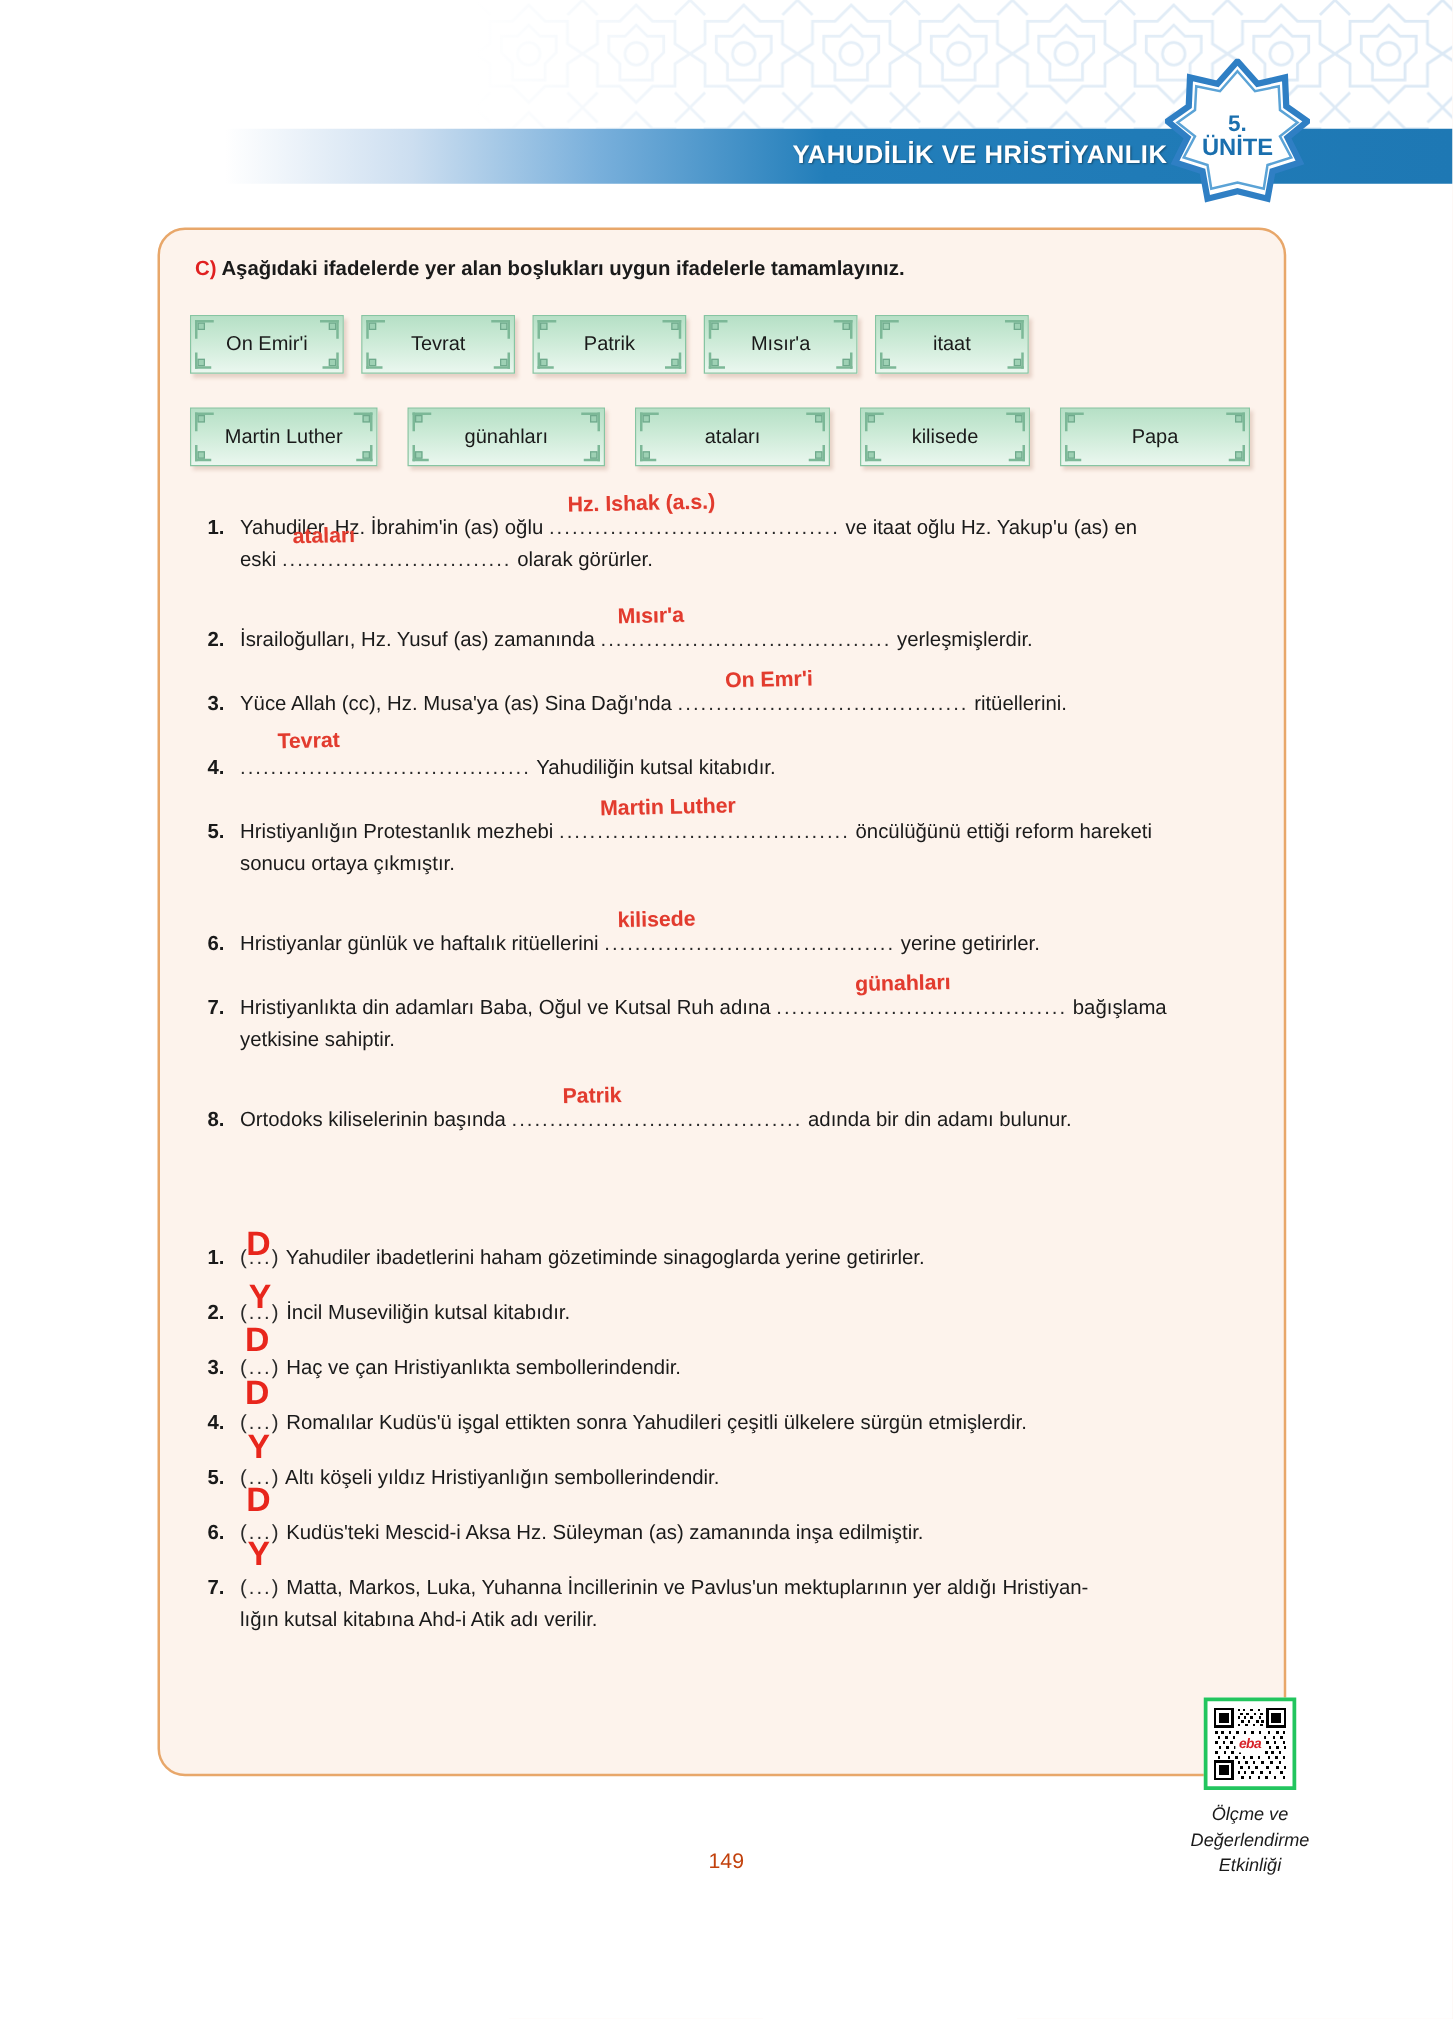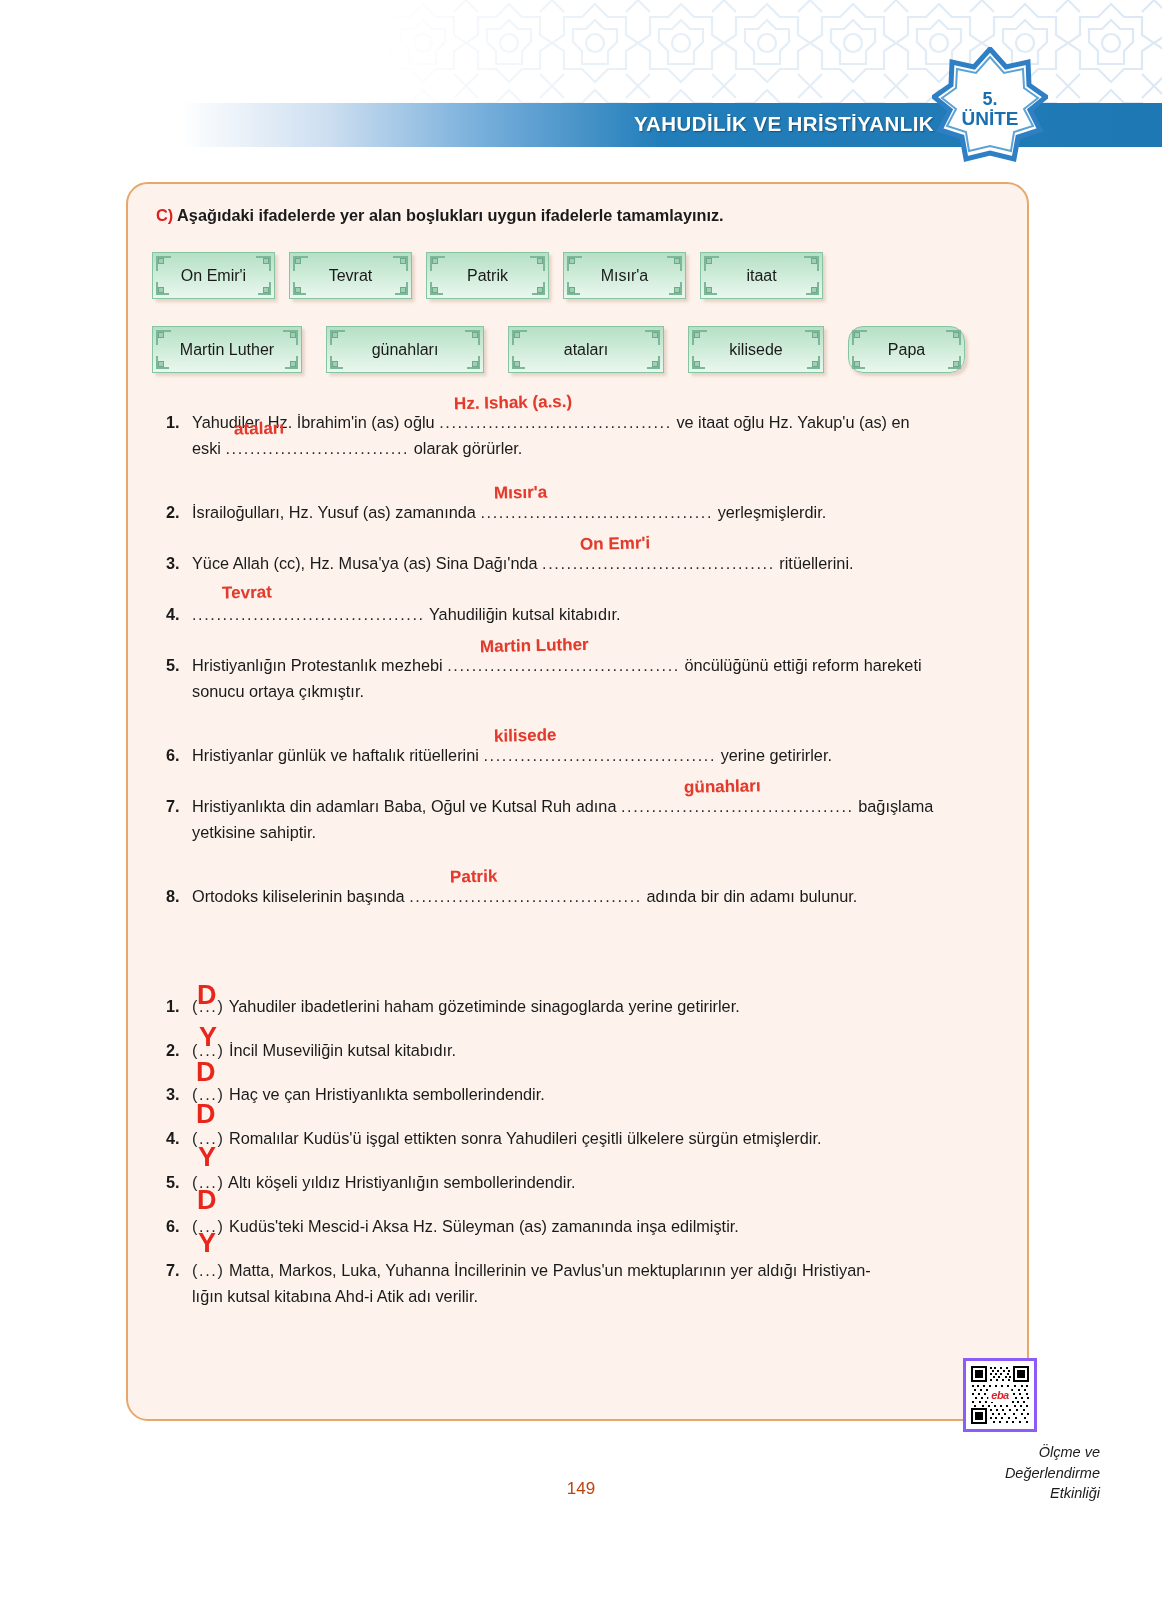--- a/index.html
+++ b/index.html
@@ -174,21 +174,21 @@
   }
 
   
   .qr-wrap {
     position: absolute;
     top: 1358px;
     left: 963px;
     width: 74px;
     height: 74px;
     background: #ffffff;
-    border: 3px solid #8b5cf6;
+    border: 3px solid #22c55e;
     padding: 3px;
   }
   .qr-canvas { position: relative; width: 100%; height: 100%; background: #ffffff; }
   .qr-eba {
     position: absolute;
     top: 50%; left: 50%;
     transform: translate(-50%, -50%);
     background: #ffffff;
     color: #d8232a;
     font-size: 11px;
@@ -197,21 +197,21 @@
     padding: 1px 3px;
     z-index: 5;
     letter-spacing: -0.5px;
   }
 
   .footer-caption {
     position: absolute;
     top: 1442px;
     left: 900px;
     width: 200px;
-    text-align: right;
+    text-align: center;
     font-size: 14.5px;
     font-style: italic;
     color: #1a1a1a;
     line-height: 1.42;
   }
 
   .page-no {
     position: absolute;
     top: 1479px;
     left: 0;
@@ -351,21 +351,21 @@
     </div>
     <div class="chip" style="width:136px;">
       <span class="ck bl"></span>
         <span class="ck br"></span>
       <span class="nub tl"></span>
         <span class="nub tr"></span>
         <span class="nub bl2"></span>
         <span class="nub br2"></span>
       <span class="chip-label">kilisede</span>
     </div>
-    <div class="chip" style="width:117px;border-radius:15px;">
+    <div class="chip" style="width:152px;">
       <span class="ck bl"></span>
         <span class="ck br"></span>
       <span class="nub tl"></span>
         <span class="nub tr"></span>
         <span class="nub bl2"></span>
         <span class="nub br2"></span>
       <span class="chip-label">Papa</span>
     </div>
   </div>
 

